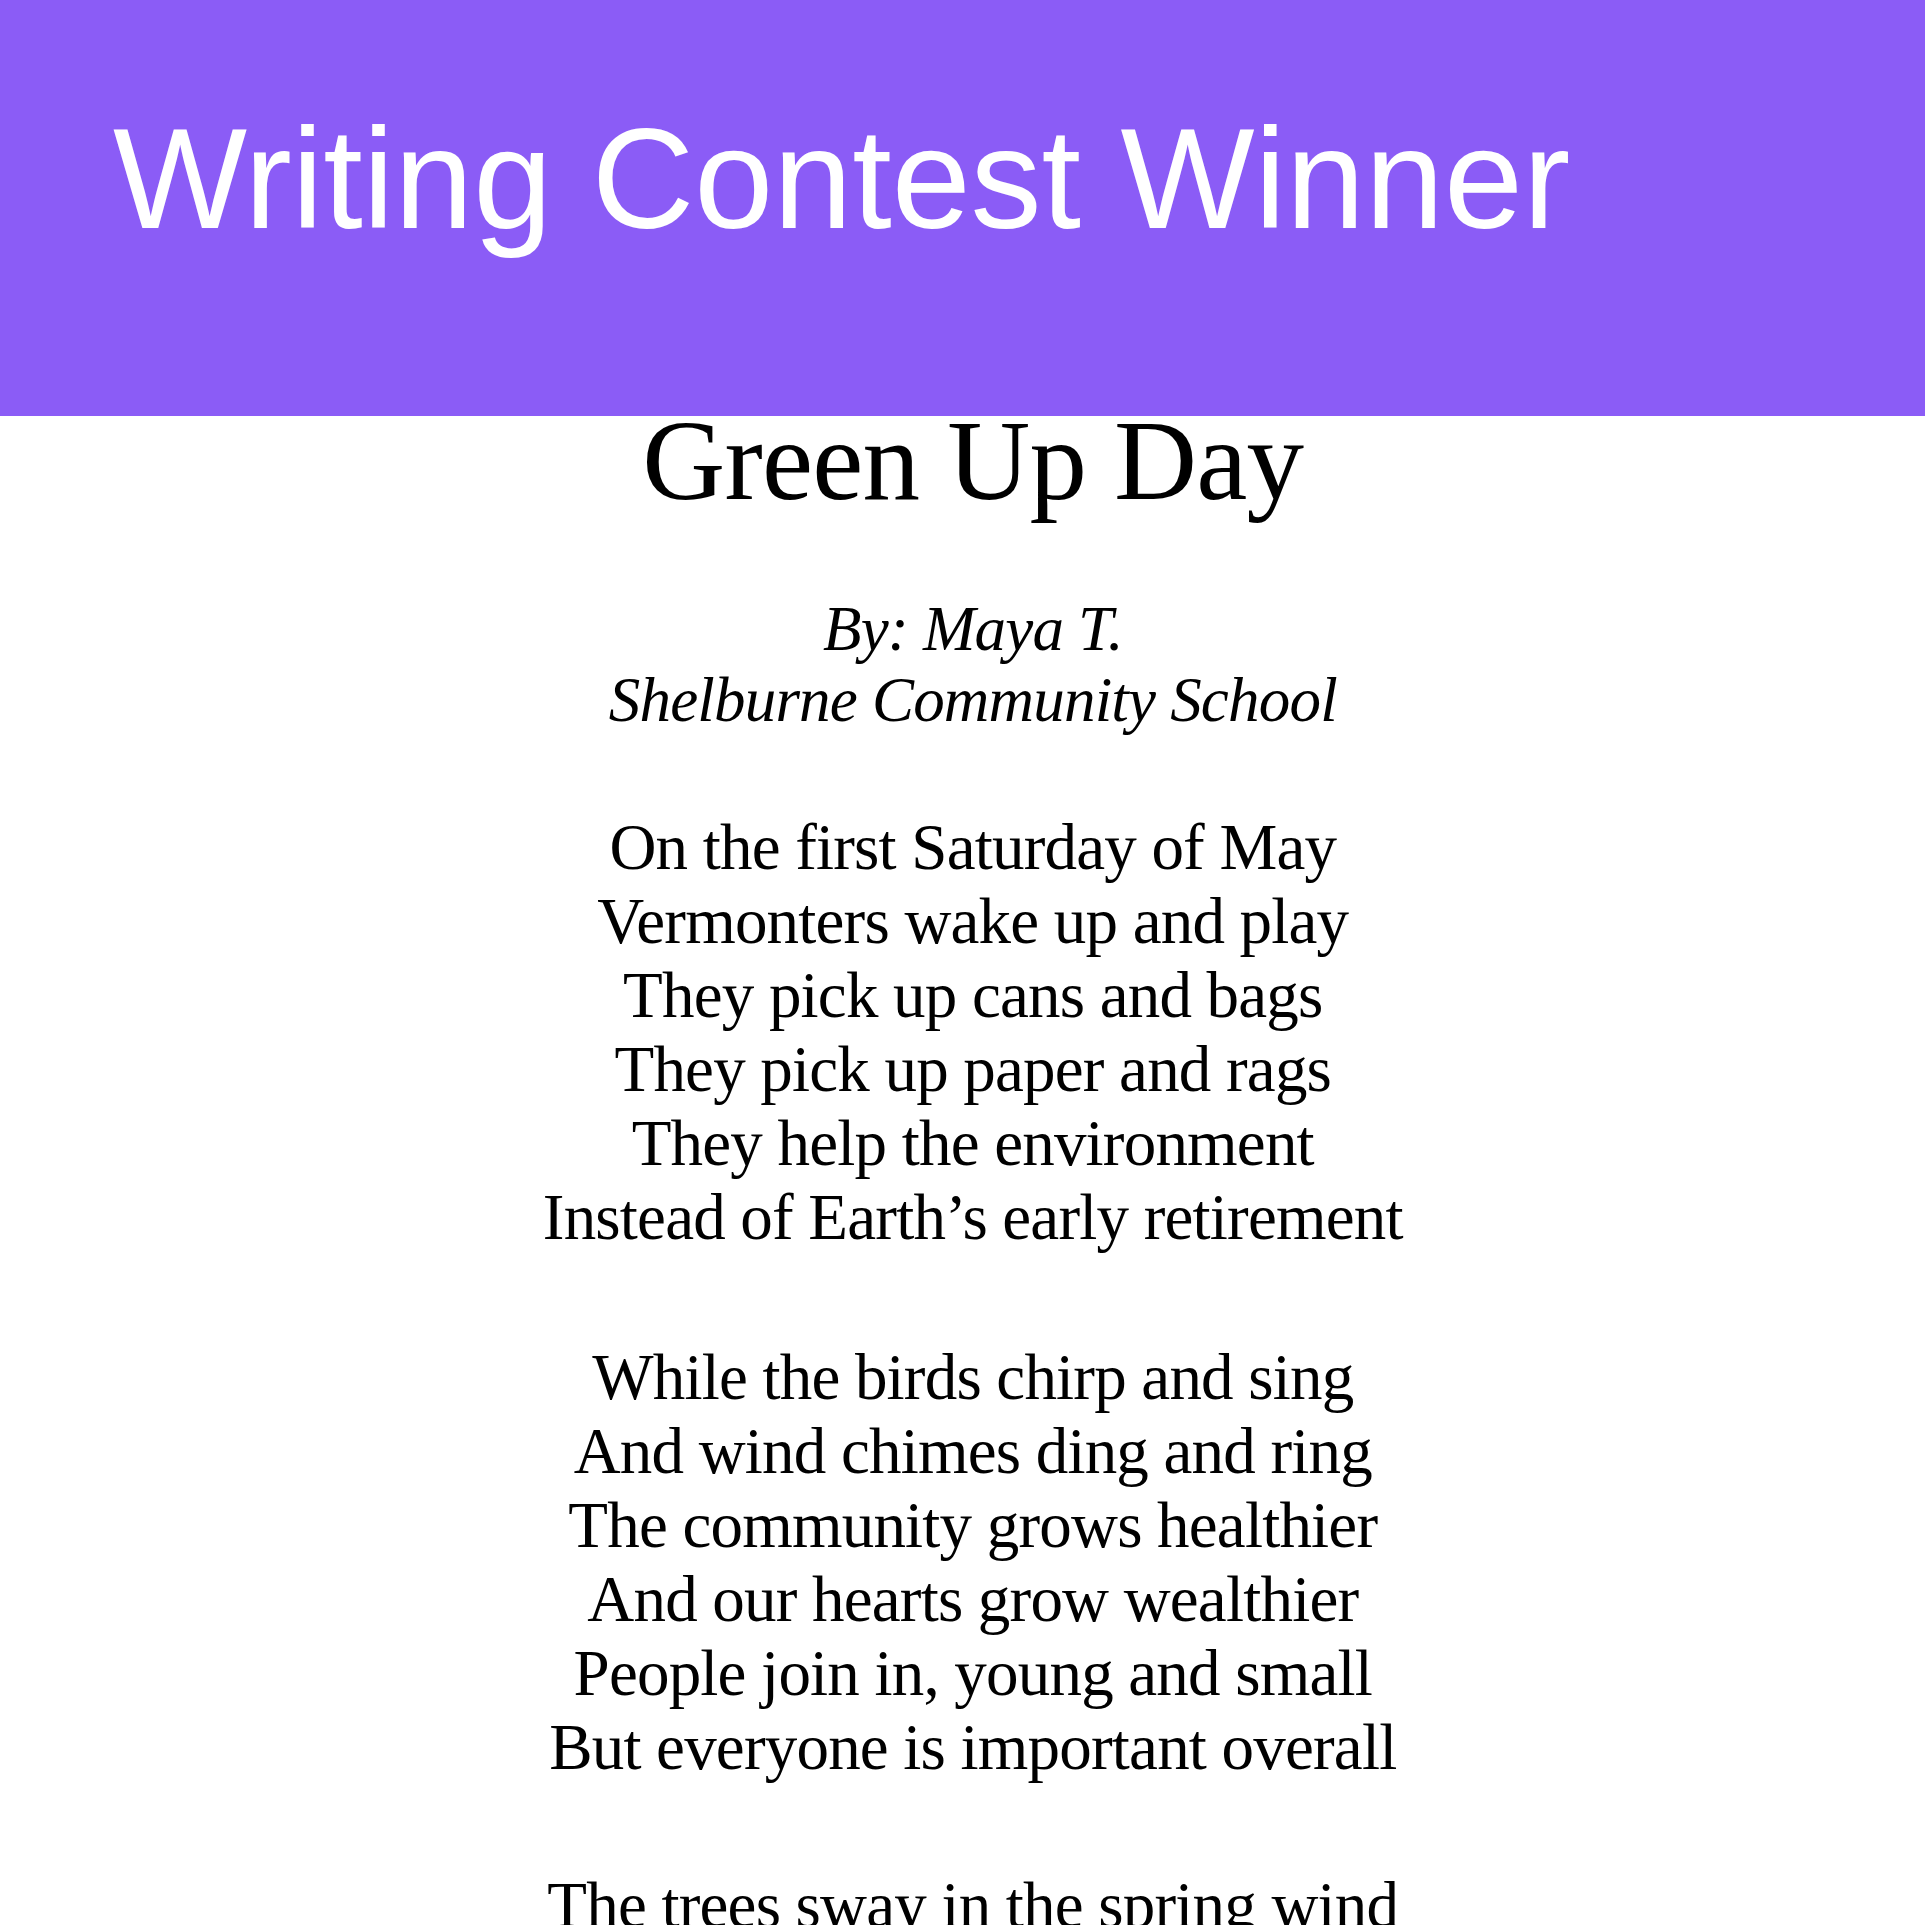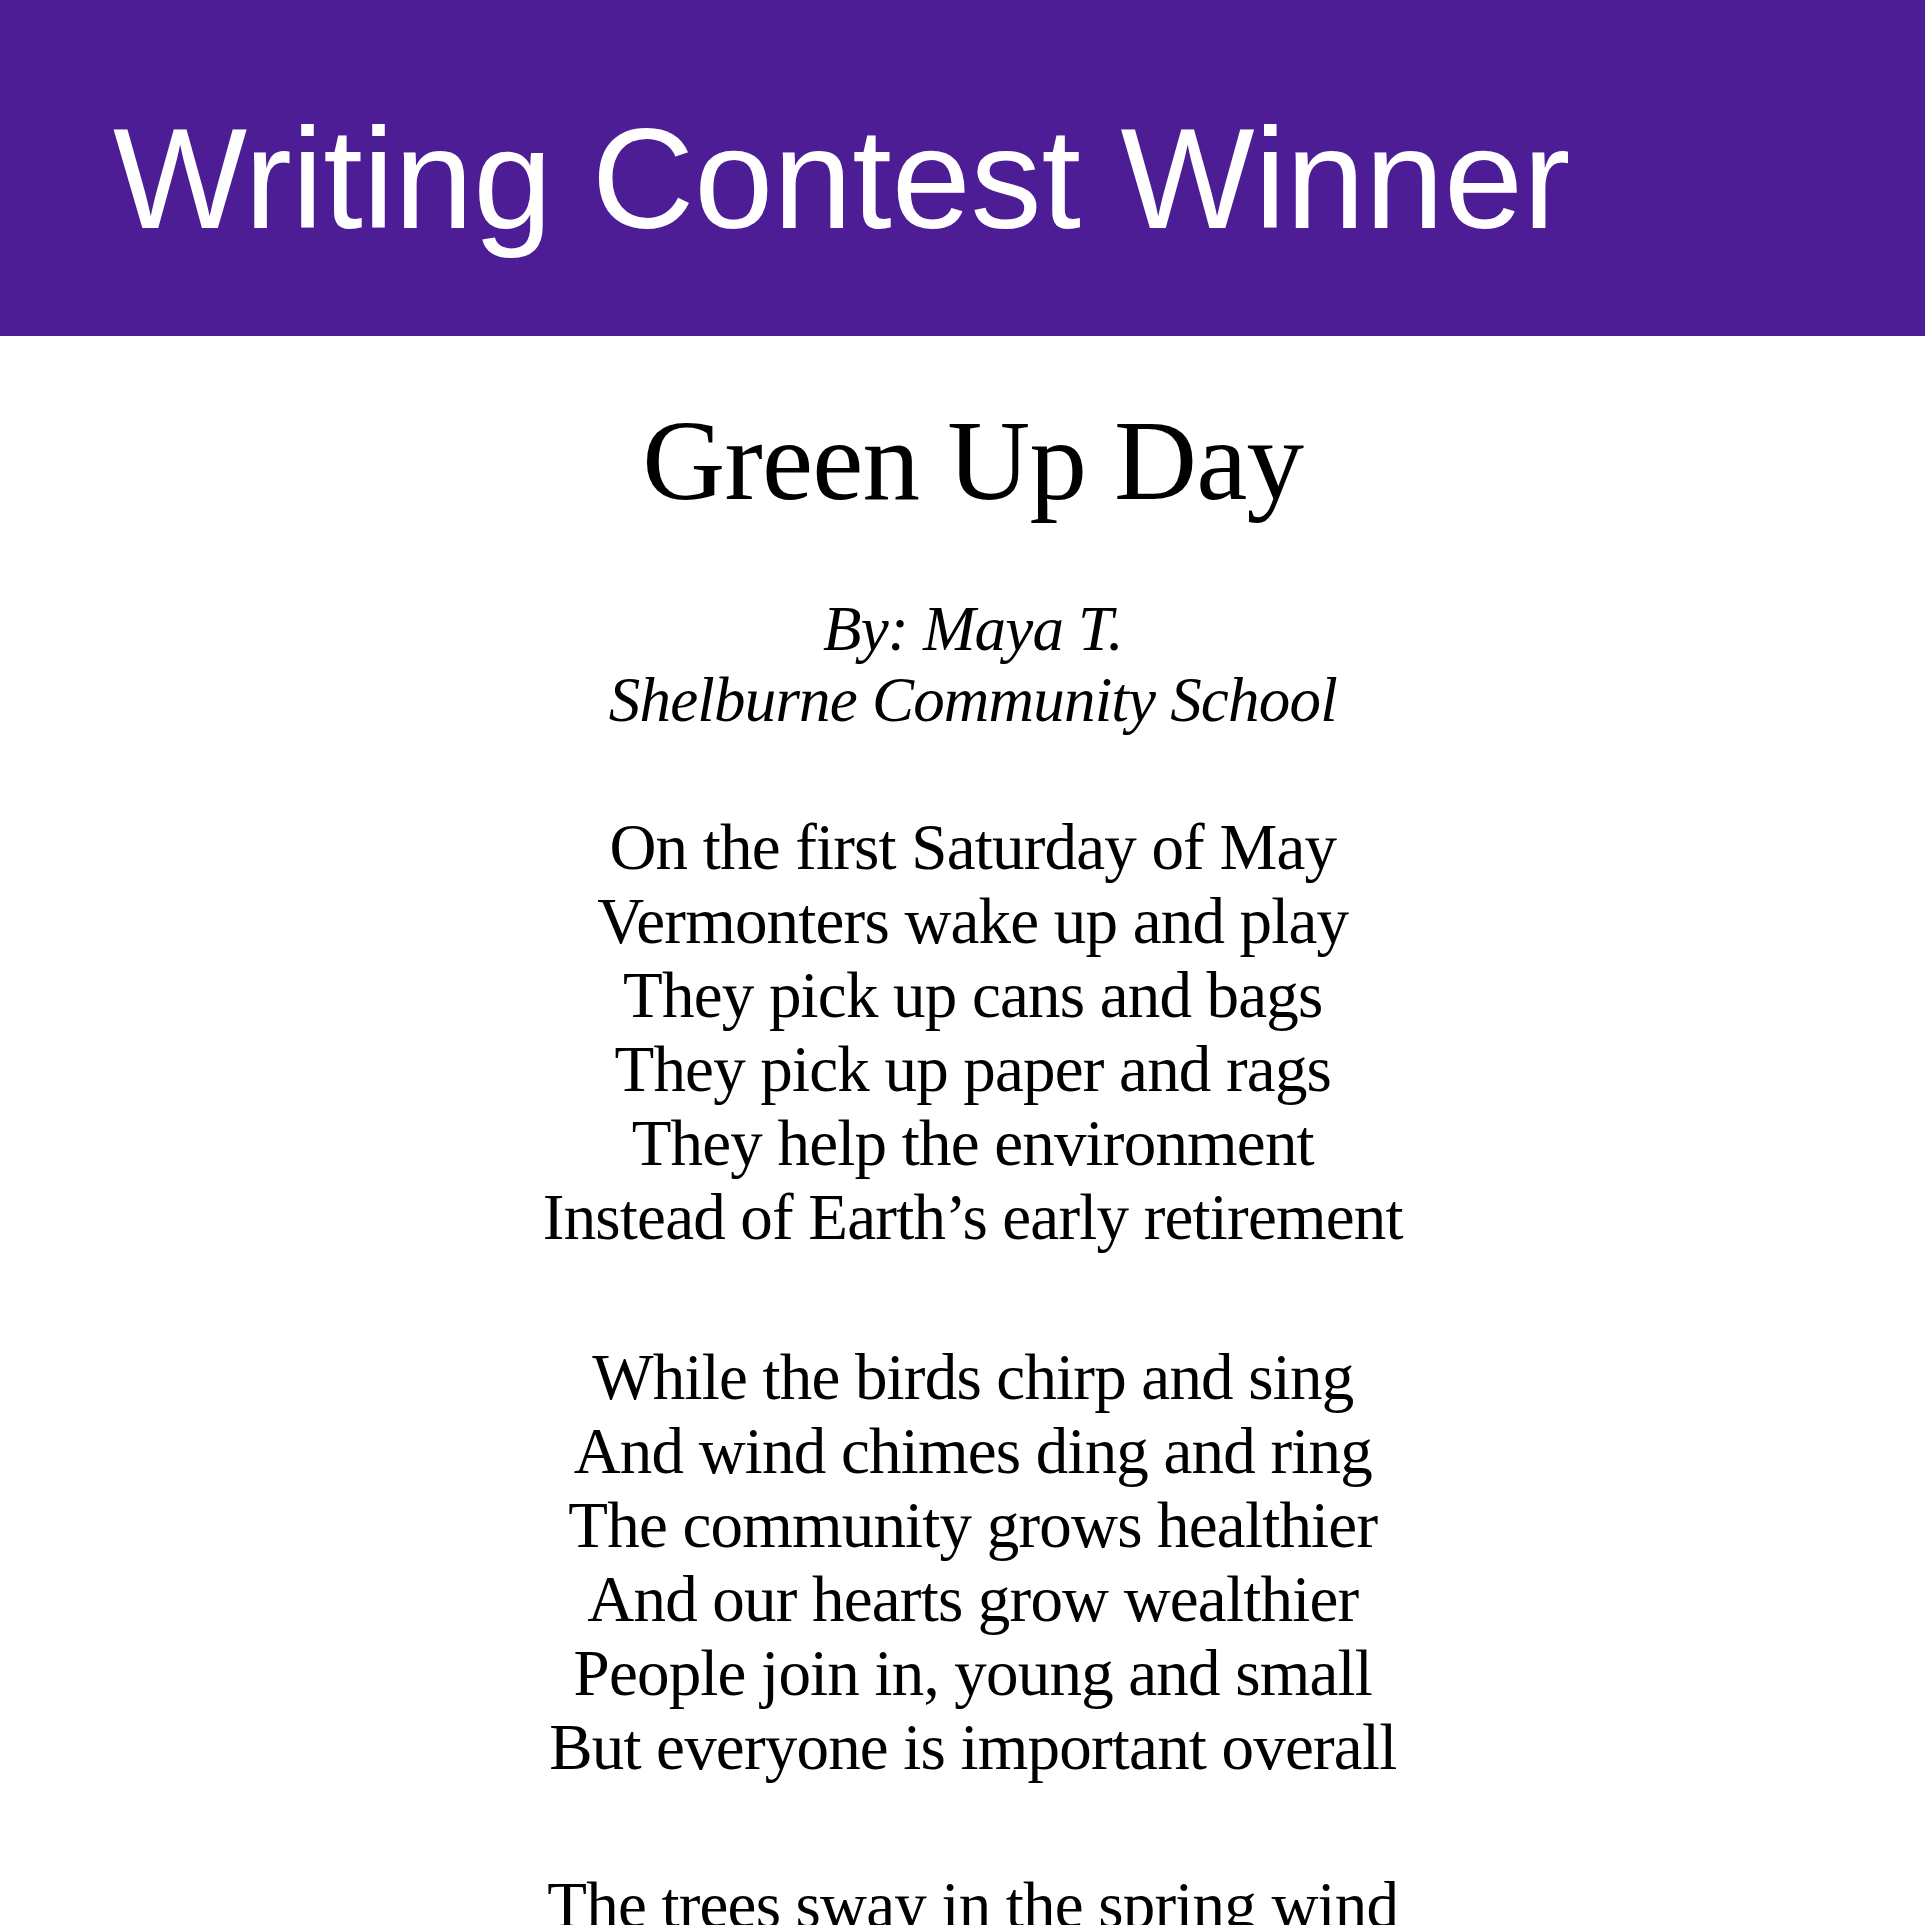--- a/index.html
+++ b/index.html
@@ -5,22 +5,22 @@
   html, body { margin: 0; padding: 0; background: #ffffff; }
   body {
     width: 1926px; height: 1926px;
     position: relative;
     overflow: hidden;
     font-family: "Liberation Serif", "DejaVu Serif", serif;
   }
   .banner {
     position: absolute;
     left: 0; top: 0;
-    width: 1926px; height: 336px;
-    background: #4c1d95;
+    width: 1926px; height: 416px;
+    background: #8b5cf6;
   }
   .banner-title {
     position: absolute;
     left: 113px; top: 108px;
     font-family: "Liberation Sans", "DejaVu Sans", sans-serif;
     font-size: 142px;
     line-height: 142px;
     color: #ffffff;
     white-space: nowrap;
   }

